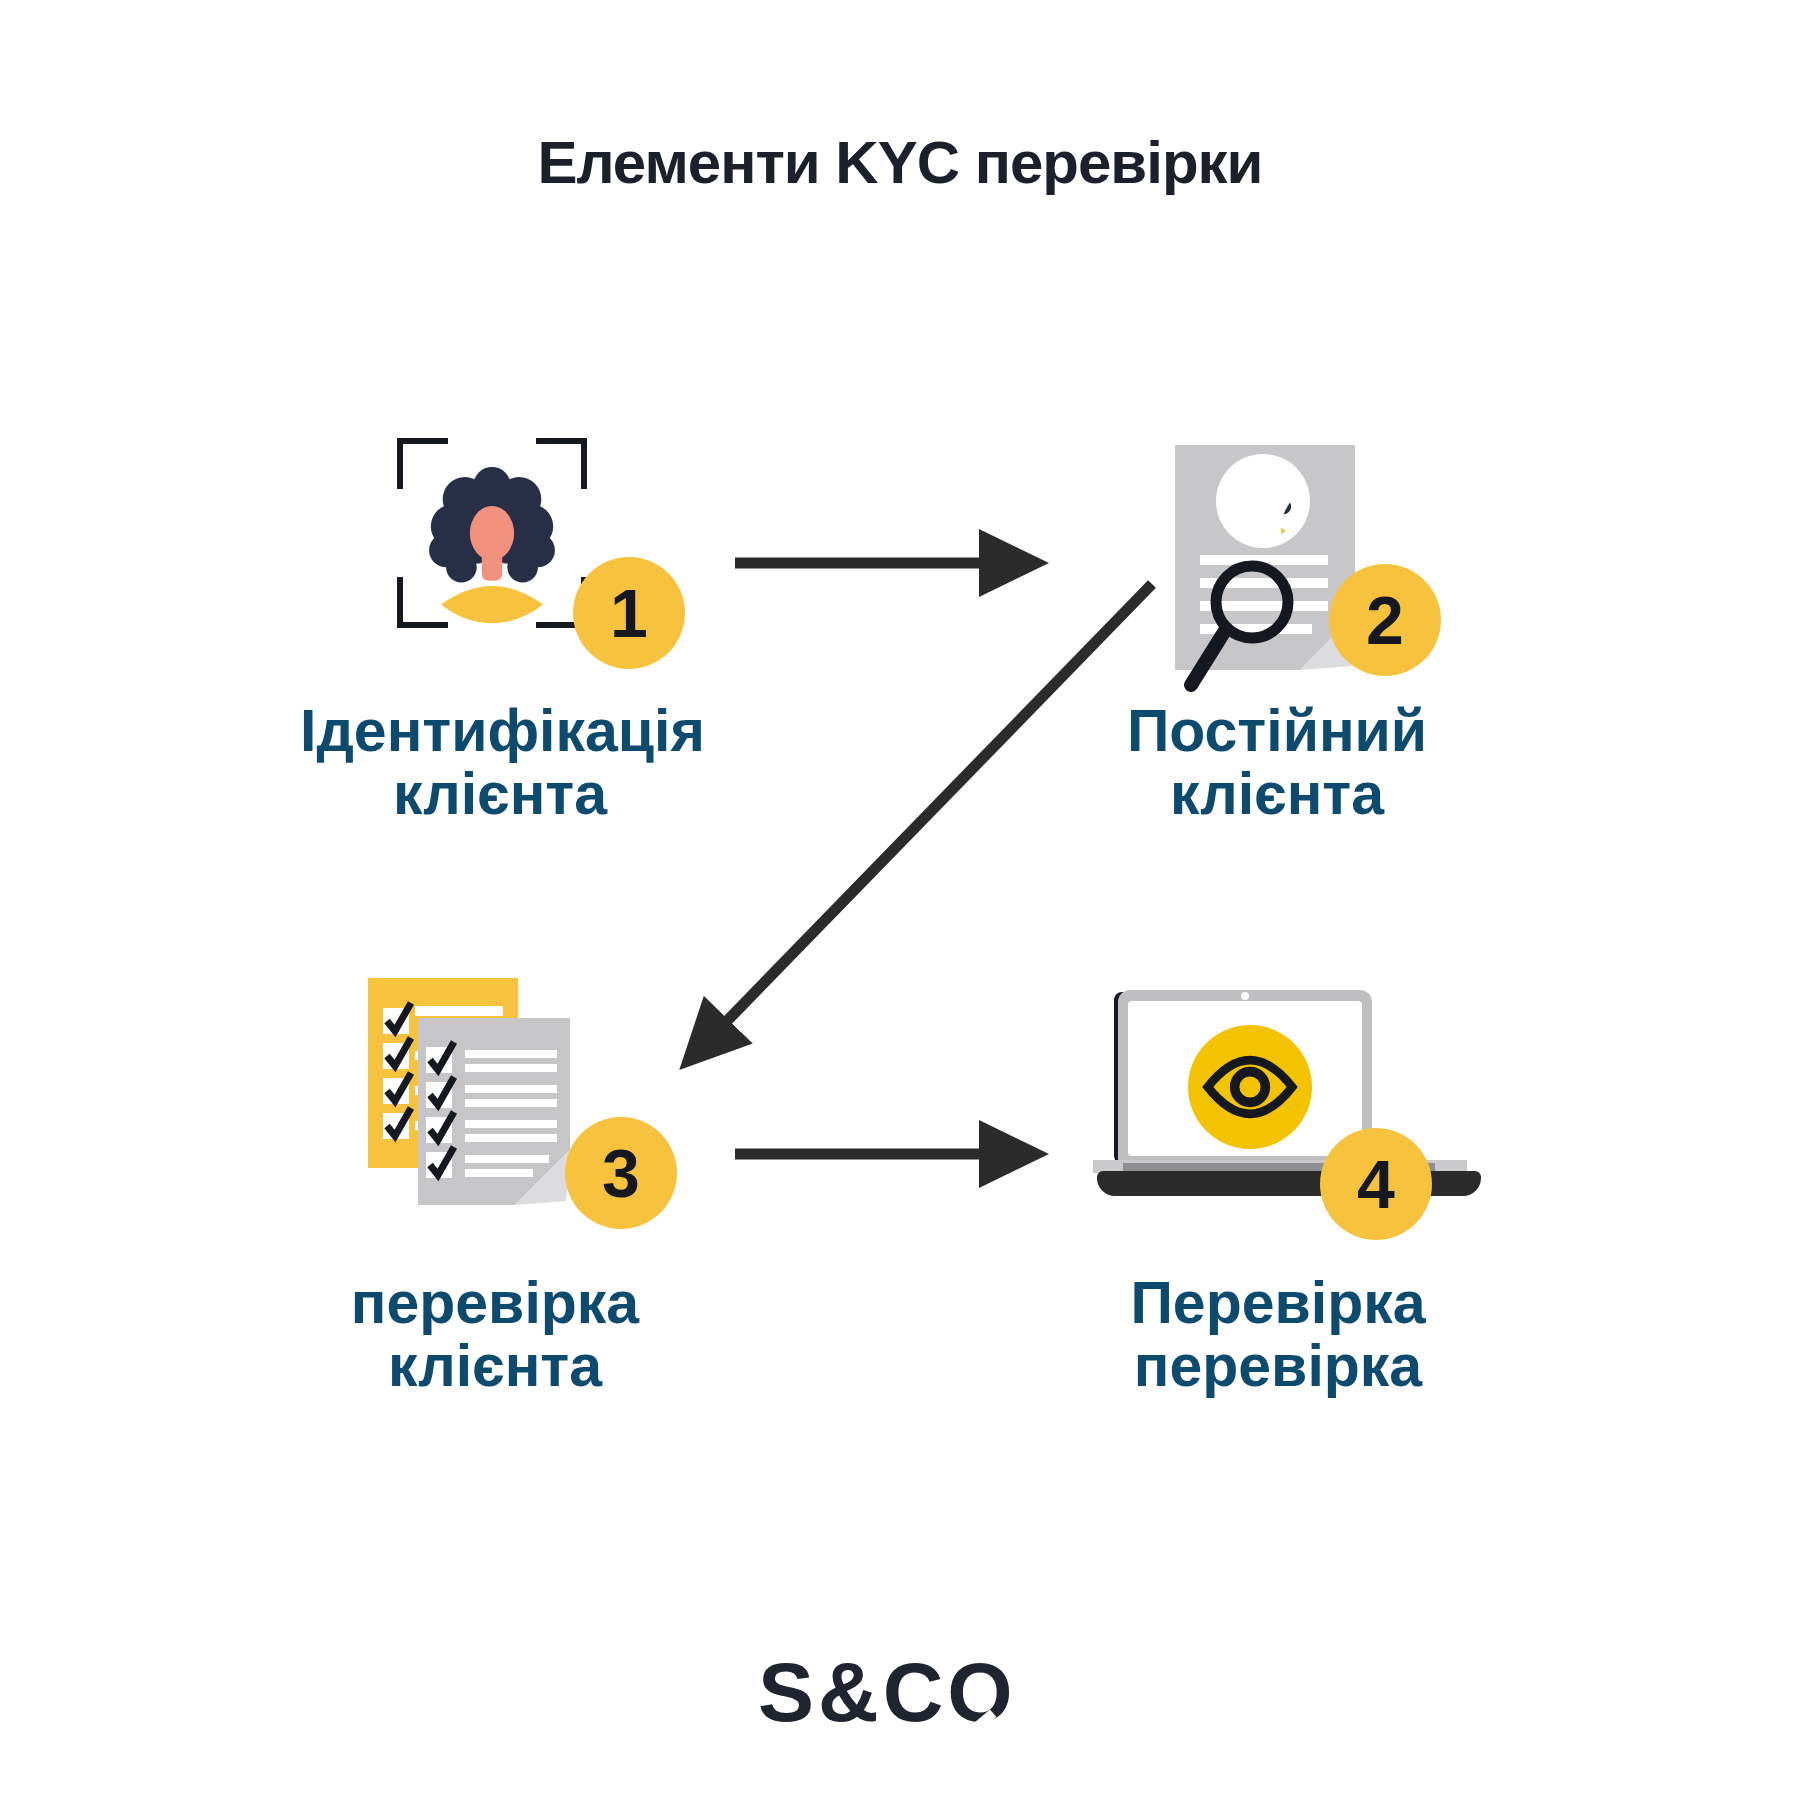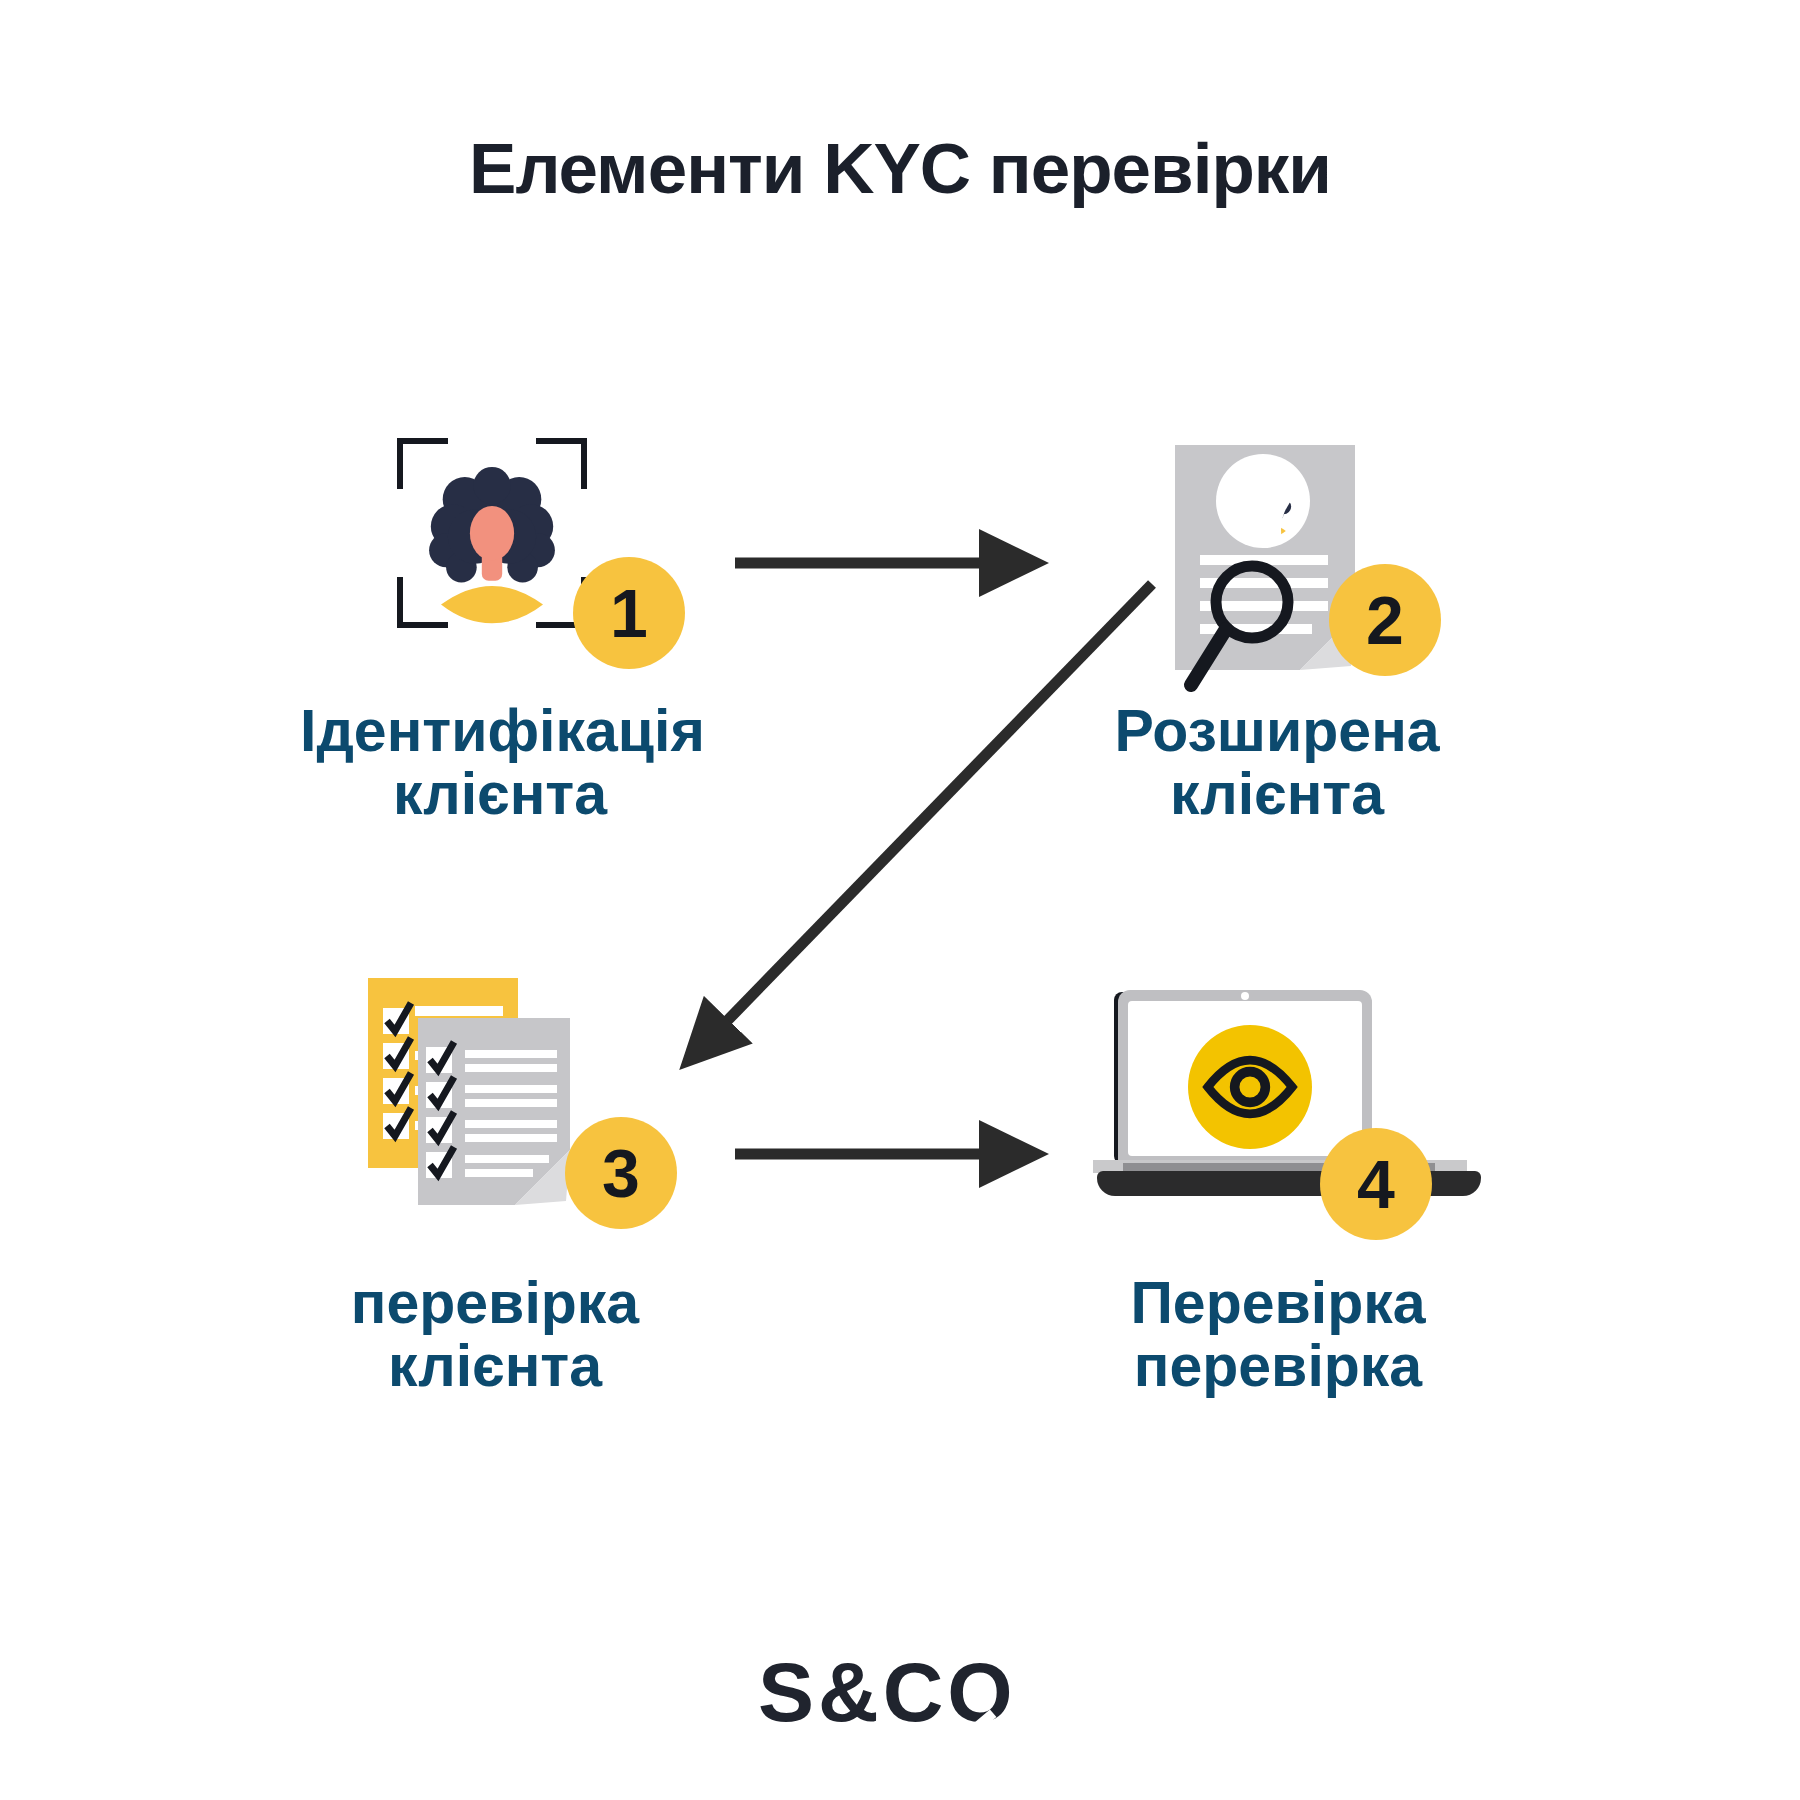--- a/index.html
+++ b/index.html
@@ -1,20 +1,20 @@
 <!DOCTYPE html>
 <html><head>
 <meta charset="utf-8">
 <style>
   html,body{margin:0;padding:0;background:#ffffff;}
   body{width:1800px;height:1800px;position:relative;overflow:hidden;
        font-family:"Liberation Sans","DejaVu Sans",sans-serif;}
 
   .title{position:absolute;top:128px;left:0;width:1800px;text-align:center;
-         font-size:71px;font-weight:800;letter-spacing:-1px;color:#1B202B;}
+         font-size:60px;font-weight:800;letter-spacing:-1px;color:#1B202B;}
 
   .badge{position:absolute;width:112px;height:112px;border-radius:50%;
          background:#F7C33F;display:flex;align-items:center;justify-content:center;
          font-size:68px;font-weight:800;color:#15181F;z-index:6;}
 
   .label{position:absolute;text-align:center;font-size:59px;font-weight:800;
          color:#0c4a6e;line-height:63px;z-index:2;}
 
   svg.icon{position:absolute;overflow:visible;z-index:3;}
   svg.arrows{position:absolute;left:0;top:0;z-index:1;}
@@ -104,21 +104,21 @@
     <rect x="40" y="120" width="128" height="10"></rect>
     <rect x="40" y="143" width="128" height="10"></rect>
     <rect x="40" y="166" width="128" height="10"></rect>
     <rect x="40" y="189" width="112" height="10"></rect>
   </g>
   <circle cx="92" cy="167" r="36" fill="none" stroke="#15181F" stroke-width="11"></circle>
   <line x1="66" y1="194" x2="31" y2="250" stroke="#15181F" stroke-width="14" stroke-linecap="round"></line>
 </svg>
 <div class="badge" style="left:1329px;top:564px">2</div>
 <div class="label" style="left:1077px;top:700px;width:400px">
-  <div>Розширена</div>
+  <div>Постійний</div>
   <div>клієнта</div>
 </div>
 
 <svg class="icon" style="left:360px;top:970px" width="330" height="250" viewBox="0 0 330 250">
   <rect x="8" y="8" width="150" height="190" fill="#F7C33F"></rect>
   <rect x="55" y="36" width="88" height="10" fill="#ffffff"></rect>
   <g>
     <g fill="#ffffff">
       <rect x="23" y="38" width="26" height="26"></rect>
         <rect x="23" y="73" width="26" height="26"></rect>

